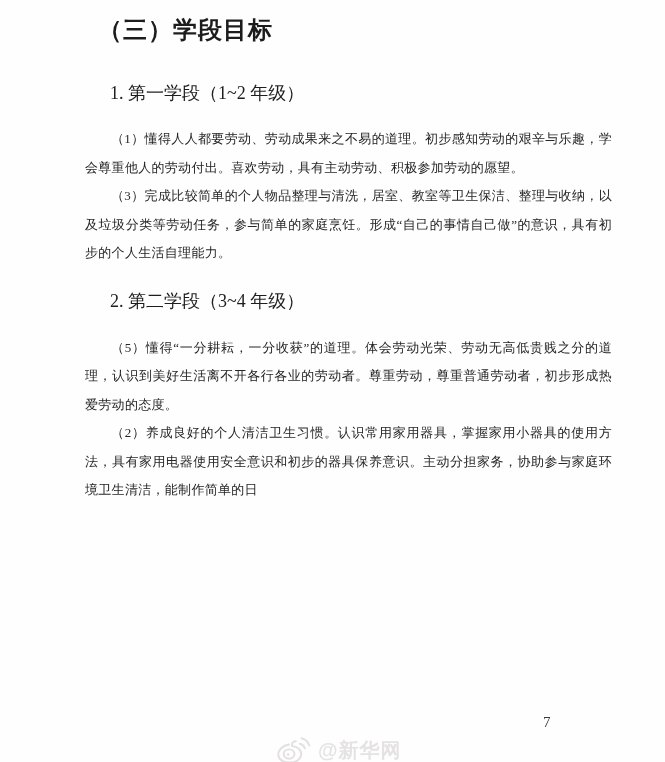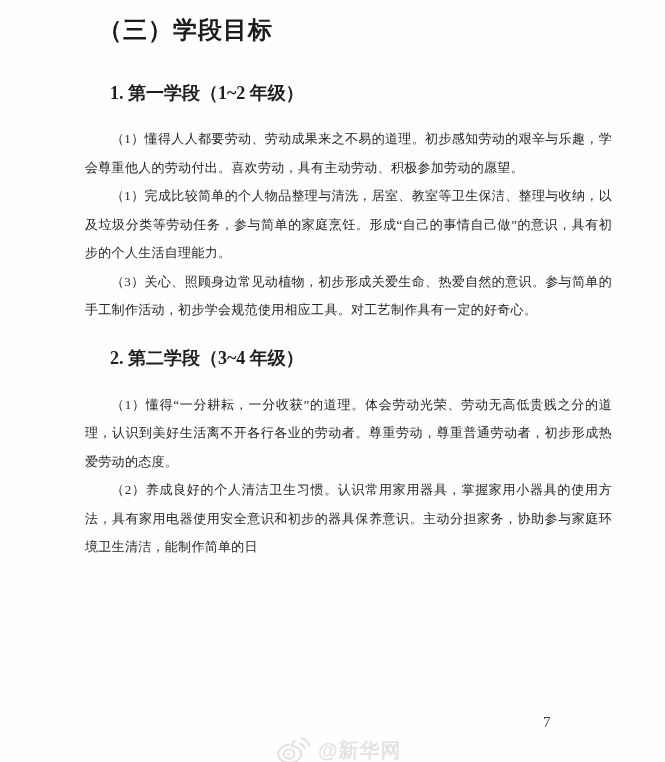--- a/index.html
+++ b/index.html
@@ -32,21 +32,21 @@
     font-size: 24px;
     line-height: 32px;
     font-weight: bold;
     color: #1c1c1c;
     letter-spacing: 1px;
   }
   .stage-heading {
     margin: 0 0 0 25px;
     font-size: 18px;
     line-height: 24px;
-    font-weight: bold;
+    font-weight: normal;
     color: #1e1e1e;
   }
   .stage-heading.first {
     margin-top: 35px;
   }
   .stage-heading.second {
     margin-top: 21px;
   }
   .para-group {
     margin-top: 20px;
@@ -98,28 +98,27 @@
 
 <div class="page">
   <div class="content">
 
     <h1 class="doc-title">（三）学段目标</h1>
 
     <h2 class="stage-heading first">1. 第一学段（1~2 年级）</h2>
 
     <div class="para-group">
       <p class="body-para">（1）懂得人人都要劳动、劳动成果来之不易的道理。初步感知劳动的艰辛与乐趣，学会尊重他人的劳动付出。喜欢劳动，具有主动劳动、积极参加劳动的愿望。</p>
-      <p class="body-para">（1）完成比较简单的个人物品整理与清洗，居室、教室等卫生保洁、整理与收纳，以及垃圾分类等劳动任务，参与简单的家庭烹饪。形成“自己的事情自己做”的意识，具有初步的个人生活自理能力。</p>
-      <p class="body-para">（3）关心、照顾身边常见动植物，初步形成关爱生命、热爱自然的意识。参与简单的手工制作活动，初步学会规范使用相应工具。对工艺制作具有一定的好奇心。</p>
+      <p class="body-para">（3）完成比较简单的个人物品整理与清洗，居室、教室等卫生保洁、整理与收纳，以及垃圾分类等劳动任务，参与简单的家庭烹饪。形成“自己的事情自己做”的意识，具有初步的个人生活自理能力。</p>
     </div>
 
     <h2 class="stage-heading second">2. 第二学段（3~4 年级）</h2>
 
     <div class="para-group second">
-      <p class="body-para">（1）懂得“一分耕耘，一分收获”的道理。体会劳动光荣、劳动无高低贵贱之分的道理，认识到美好生活离不开各行各业的劳动者。尊重劳动，尊重普通劳动者，初步形成热爱劳动的态度。</p>
+      <p class="body-para">（5）懂得“一分耕耘，一分收获”的道理。体会劳动光荣、劳动无高低贵贱之分的道理，认识到美好生活离不开各行各业的劳动者。尊重劳动，尊重普通劳动者，初步形成热爱劳动的态度。</p>
       <p class="body-para">（2）养成良好的个人清洁卫生习惯。认识常用家用器具，掌握家用小器具的使用方法，具有家用电器使用安全意识和初步的器具保养意识。主动分担家务，协助参与家庭环境卫生清洁，能制作简单的日</p>
     </div>
 
   </div>
 
   <div class="page-number">7</div>
 
   <div class="watermark">
     <span class="weibo-icon">
       <svg width="36" height="32" viewBox="0 0 40 35">

